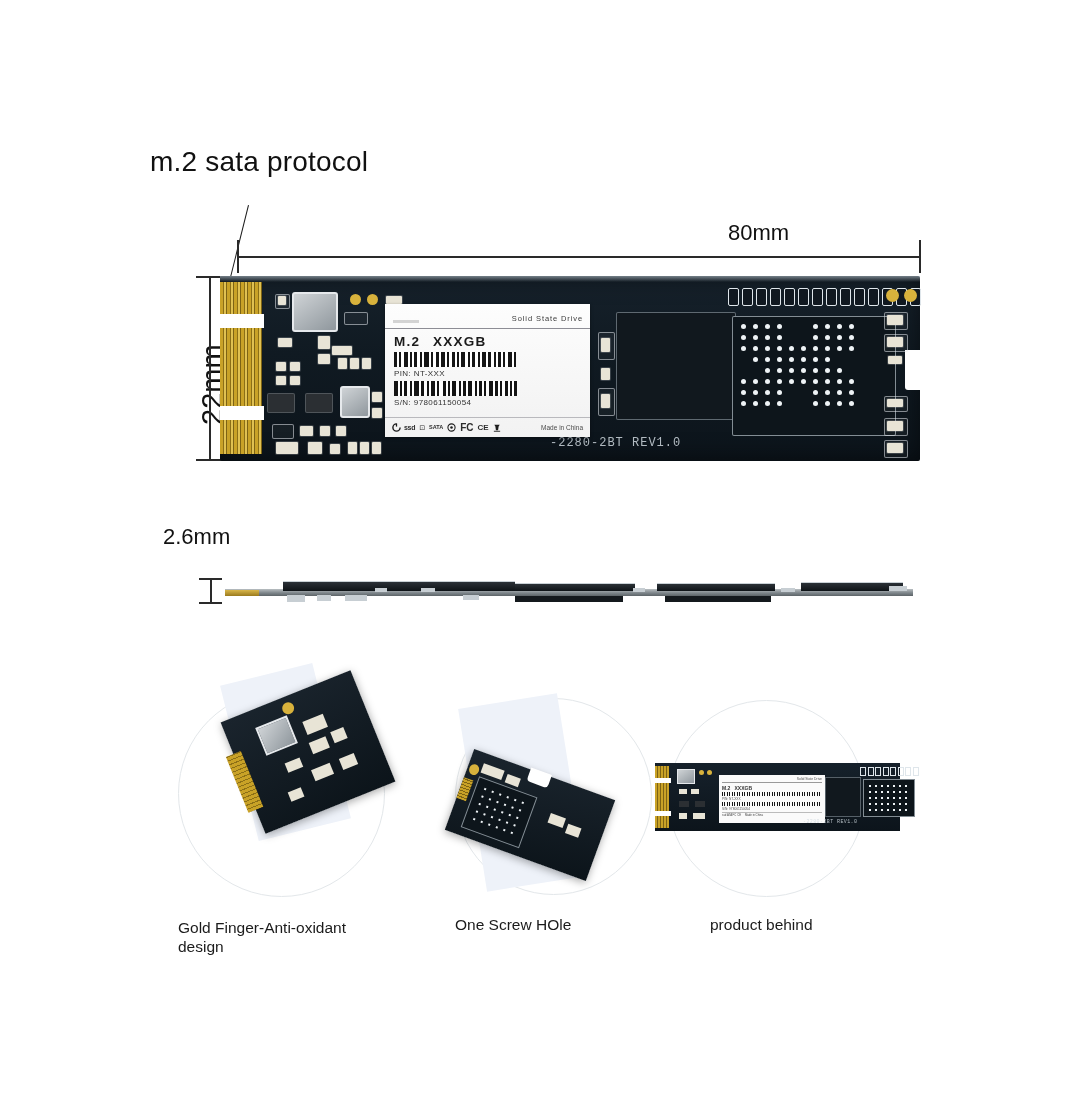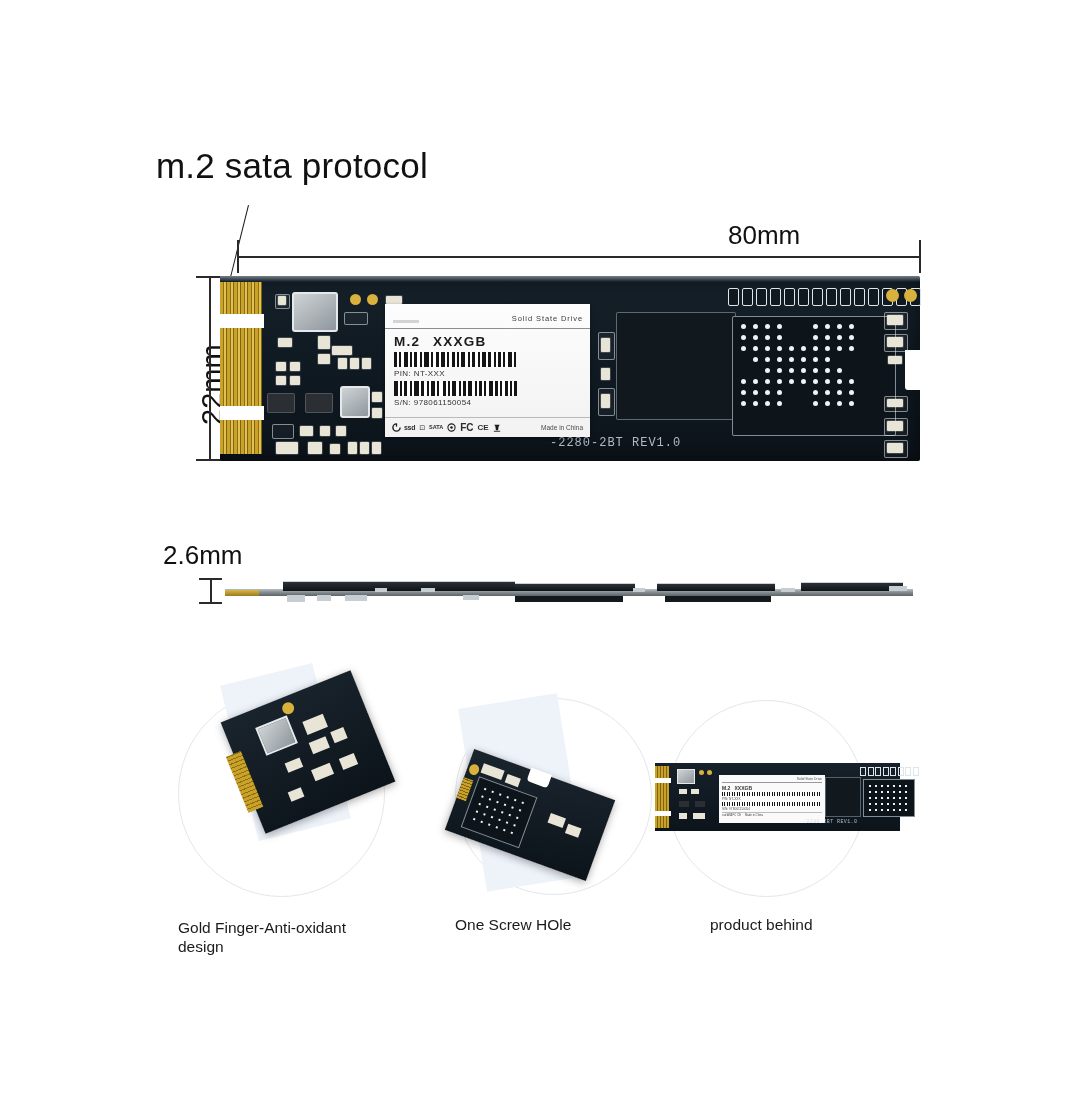--- a/index.html
+++ b/index.html
@@ -6,30 +6,30 @@
   body{
     width:1079px;height:1102px;background:#ffffff;
     font-family:"Liberation Sans", sans-serif;
     position:relative;overflow:hidden;
   }
   .stage{position:absolute;left:0;top:0;width:1079px;height:1102px;}
   .abs{position:absolute;}
 
   
   .headline{
-    left:156px;top:146px;font-size:35px;color:#111;letter-spacing:.2px;
+    left:150px;top:146px;font-size:28px;color:#111;letter-spacing:.2px;
     white-space:nowrap;
   }
 
   
   .dimline-h{height:2px;background:#2a2a2a;}
   .tick-v{width:2px;background:#2a2a2a;}
   .dimline-v{width:2px;background:#2a2a2a;}
   .tick-h{height:2px;background:#2a2a2a;}
-  .dimtext{font-size:26px;color:#111;white-space:nowrap;}
+  .dimtext{font-size:22px;color:#111;white-space:nowrap;}
   .dimtext-rot{
     font-size:29px;color:#111;white-space:nowrap;
     transform:rotate(-90deg);transform-origin:0 0;
   }
   .leader{
     width:1px;background:#1a1a1a;transform-origin:top left;
   }
 
   
   .board{
@@ -539,21 +539,21 @@
           <svg width="8" height="9" viewBox="0 0 8 10">
               <path d="M1 2 h6 l-1.2 2 H2.2 Z M2.2 4 h3.6 l-.6 4 H2.8 Z" fill="#1d1d1d"></path>
               <path d="M0.5 9.2 h7" stroke="#1d1d1d" stroke-width="1"></path>
             </svg>
         </span>
         <span class="madein">Made in China</span>
       </div>
     </div>
   </div>
 
-  <div class="abs dimtext" style="left:163px;top:540px;">2.6mm</div>
+  <div class="abs dimtext" style="left:163px;top:524px;">2.6mm</div>
   <div class="abs dimline-v" style="left:210px;top:578px;height:26px;"></div>
   <div class="abs tick-h" style="left:199px;top:578px;width:23px;"></div>
   <div class="abs tick-h" style="left:199px;top:602px;width:23px;"></div>
 
   <div class="abs sideview">
     <div class="side-pcb"></div>
     <div class="side-gold"></div>
 
     <div class="side-top" style="left:58px;top:3px;width:232px;height:9px;"></div>
     <div class="side-top" style="left:290px;top:5px;width:120px;height:7px;"></div>

